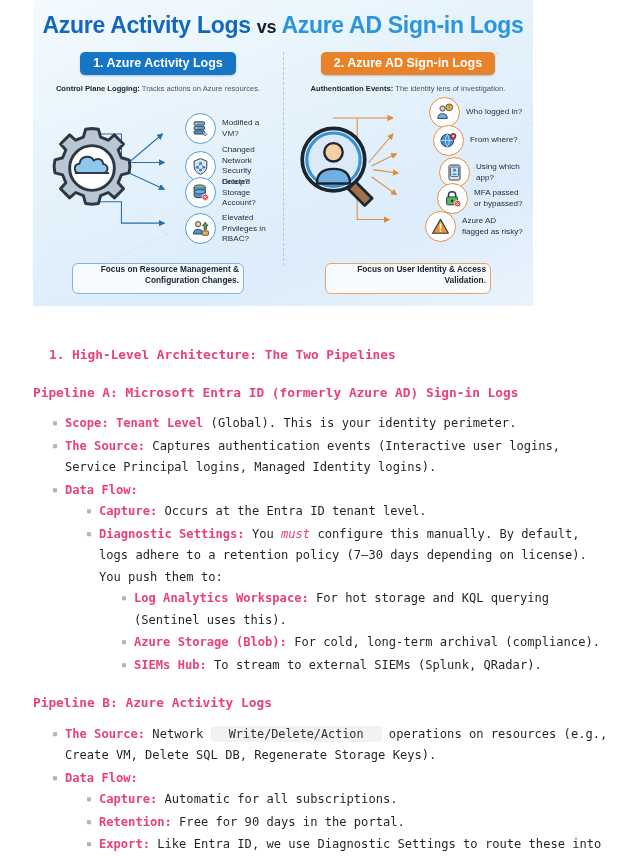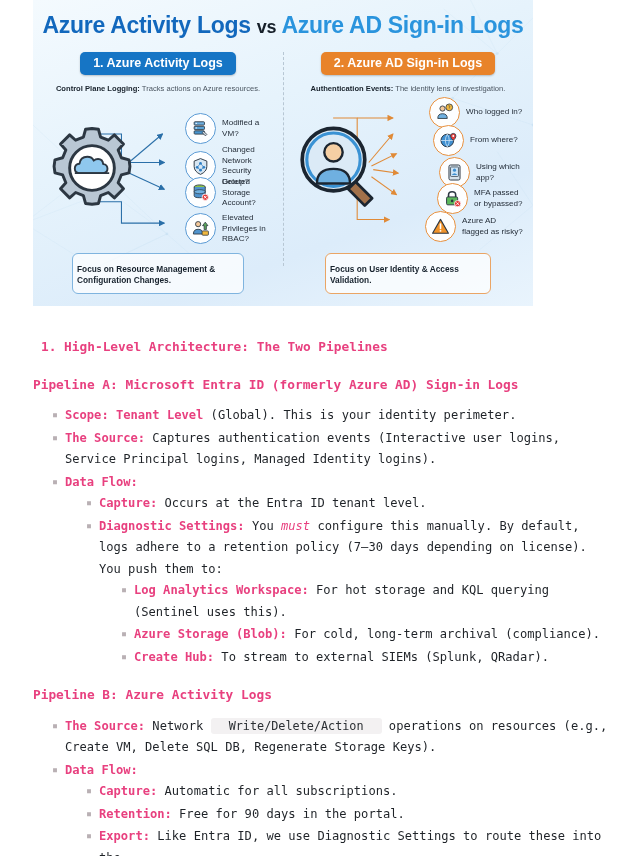--- a/index.html
+++ b/index.html
@@ -125,22 +125,22 @@
     line-height: 10.5px;
     color: #1f2833;
     max-width: 104px;
   }
 
   .footer-box {
     position: absolute;
     left: 50%; transform: translateX(-50%);
     bottom: 12px;
     width: 172px;
-    padding: 10px 4px 7px;
-    text-align: left;
+    padding: 0 4px 7px;
+    text-align: right;
     border-radius: 6px;
     background: rgba(255,255,255,.72);
     font-family: "Liberation Sans", sans-serif;
     font-weight: bold;
     font-size: 8.3px;
     line-height: 11px;
     color: #17222d;
   }
   .footer-box.blue   { border: 1.2px solid #7fb4df; }
   .footer-box.orange { border: 1.2px solid #eaa565; width: 166px; }
@@ -150,21 +150,21 @@
     padding: 0 33px;
     margin-top: 22px;
     font-family: "DejaVu Sans Mono", monospace;
     font-size: 12.1px;
     line-height: 21.5px;
     color: #1f2328;
   }
   .h-main, .h-sub {
     color: #e8407f;
     font-weight: bold;
-    margin: 8px;
+    margin: 16px;
   }
   .h-main { font-size: 12.8px; margin-bottom: 16px; }
   .h-sub  { font-size: 12.8px; margin: 16px 0 10px; }
   .k { color: #e8407f; font-weight: bold; }
   .k-it { color: #e8407f; font-style: italic; font-weight: normal; }
   code.inline {
     background: #f3f1f2;
     padding: 1px 18px;
     border-radius: 3px;
     font-family: "DejaVu Sans Mono", monospace;
@@ -444,21 +444,21 @@
         <li>
           <span class="k">Diagnostic Settings:</span><span> You </span><span class="k-it">must</span><span> configure this manually. By default, logs adhere to a retention policy (7–30 days depending on license). You push them to:</span>
           <ul class="lvl3">
             <li>
               <span class="k">Log Analytics Workspace:</span><span> For hot storage and KQL querying (Sentinel uses this).</span>
             </li>
             <li>
               <span class="k">Azure Storage (Blob):</span><span> For cold, long-term archival (compliance).</span>
             </li>
             <li>
-              <span class="k">Create Hub:</span><span> To stream to external SIEMs (Splunk, QRadar).</span>
+              <span class="k">SIEMs Hub:</span><span> To stream to external SIEMs (Splunk, QRadar).</span>
             </li>
           </ul>
         </li>
       </ul>
     </li>
   </ul>
 
   <div class="h-sub">Pipeline B: Azure Activity Logs</div>
 
   <ul class="lvl1">

